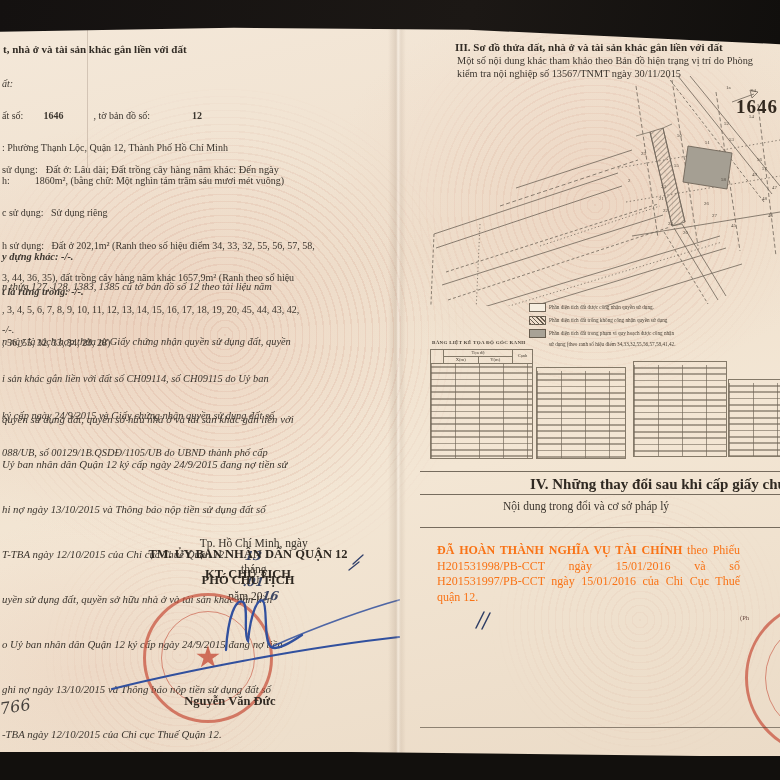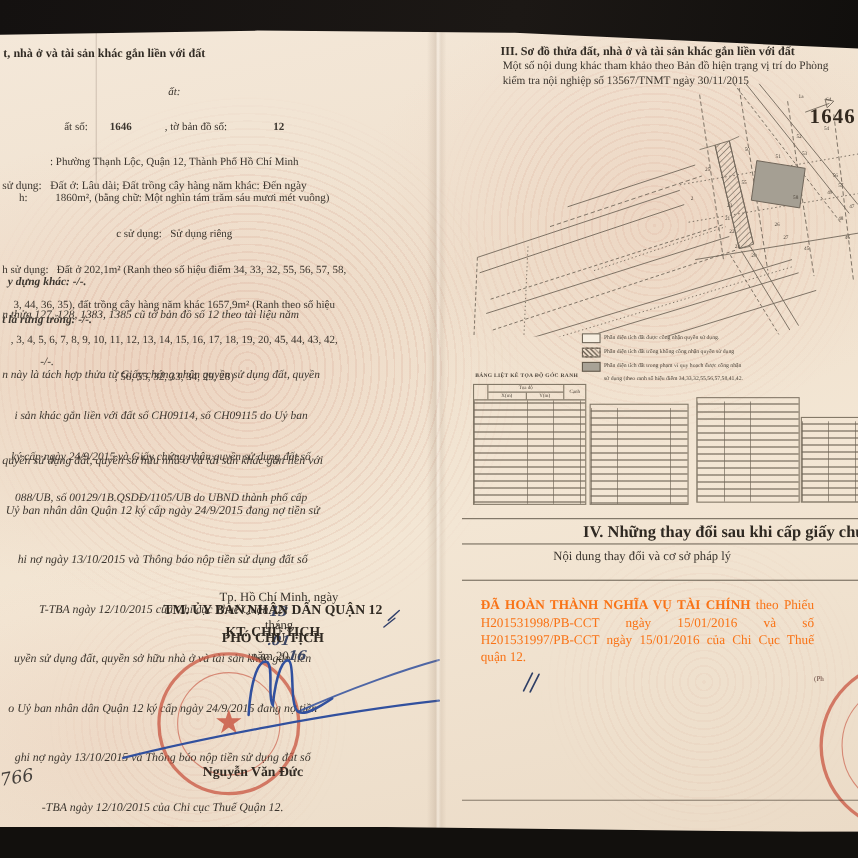--- a/index.html
+++ b/index.html
@@ -19,21 +19,21 @@
   #fold{position:absolute;left:388px;top:26px;width:18px;height:730px;
     background:linear-gradient(90deg,rgba(120,95,75,0) 0,rgba(120,95,75,.16) 45%,rgba(255,255,255,.28) 56%,rgba(120,95,75,.10) 72%,transparent 100%);}
   #crease-left{position:absolute;left:87px;top:28px;width:1px;height:140px;background:rgba(100,78,64,.22);}
   #top-band{position:absolute;left:0;top:0;width:780px;height:48px;
     background:linear-gradient(100deg,#141110,#1c1815 60%,#110f0d);
     clip-path:polygon(0 0,100% 0,100% 92%,60% 62%,30% 58%,0 66%);}
   #bottom-band{position:absolute;left:0;top:744px;width:780px;height:36px;background:#12100d;
     clip-path:polygon(0 22%,45% 22%,100% 36%,100% 100%,0 100%);}
   
   .abs{position:absolute;white-space:pre;}
-  .ln{white-space:pre;text-align:center;}
+  .ln{white-space:pre;}
   .b{font-weight:bold;}
   .bi{font-weight:bold;font-style:italic;}
   .body-left{font-size:10px;line-height:10.8px;color:#3b352e;}
   .p3,.p4,.p6{font-size:10.4px;color:#3b352e;}
   .ink{font-family:"DejaVu Serif",serif;font-style:italic;color:#3c4663;
     display:inline-block;transform:skewX(-8deg);font-size:12px;font-weight:bold;}
   .center{text-align:center;}
   .hr{position:absolute;height:1px;background:rgba(76,67,55,.75);}
   .j{text-align:justify;text-align-last:justify;}
   
@@ -244,21 +244,21 @@
   <div class="tblgrp" style="left:633px;top:361px;width:92px;height:94px;">
     <div class="stripes" style="top:3px;"></div>
   </div>
   <div class="tblgrp" style="left:728px;top:379px;width:52px;height:76px;">
     <div class="stripes" style="top:3px;"></div>
   </div>
 
   <div class="hr" style="left:420px;top:471px;width:360px;"></div>
   <div class="abs b" style="left:530px;top:476px;font-size:15px;color:#2f2922;">IV. Những thay đổi sau khi cấp giấy chứng</div>
   <div class="hr" style="left:420px;top:494px;width:360px;"></div>
-  <div class="abs" style="left:503px;top:500px;font-size:11.5px;color:#3b352e;">Nội dung thay đổi và cơ sở pháp lý</div>
+  <div class="abs" style="left:503px;top:500px;font-size:11.5px;color:#3b352e;">Nội dung trong đổi và cơ sở pháp lý</div>
   <div class="hr" style="left:420px;top:527px;width:360px;"></div>
 
   <div class="abs" style="left:437px;top:543px;width:303px;font-size:12px;line-height:15.6px;color:#f97316;white-space:normal;">
     <div class="j"><span class="b">ĐÃ HOÀN THÀNH NGHĨA VỤ TÀI CHÍNH</span><span> theo Phiếu</span></div>
     <div class="j">H201531998/PB-CCT ngày 15/01/2016 và số</div>
     <div class="j">H201531997/PB-CCT ngày 15/01/2016 của Chi Cục Thuế</div>
     <div>quận 12.</div>
   </div>
   <div class="abs tiny" style="left:740px;top:614px;">(Ph</div>
 

